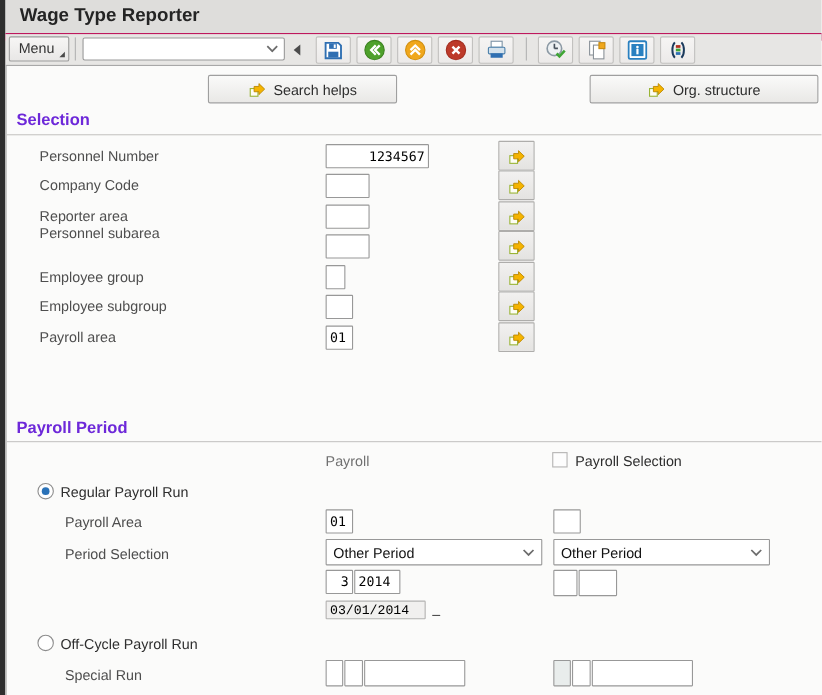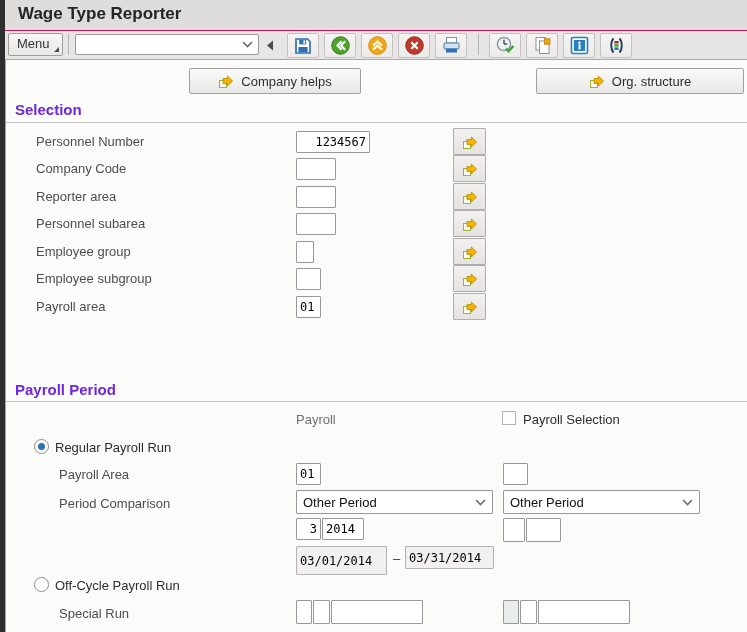--- a/index.html
+++ b/index.html
@@ -146,35 +146,35 @@
   </button>
 </div>
 
 <div class="content">
 
   <button class="sap-btn" style="left:183px;top:8px;width:172px;">
     <svg width="16" height="16" viewBox="0 0 16 16">
       <rect x="1.5" y="7.5" width="7" height="7" fill="#fdfdf4" stroke="#9ab436"></rect>
       <path d="M5 5.6 h4.4 V3 L14.6 8 9.4 13 V10.4 H5 z" fill="#f5b400" stroke="#b98600" stroke-width="0.8"></path>
     </svg>
-    <span>Company helps</span>
+    <span>Search helps</span>
   </button>
   <button class="sap-btn" style="left:530px;top:8px;width:208px;">
     <svg width="16" height="16" viewBox="0 0 16 16">
       <rect x="1.5" y="7.5" width="7" height="7" fill="#fdfdf4" stroke="#9ab436"></rect>
       <path d="M5 5.6 h4.4 V3 L14.6 8 9.4 13 V10.4 H5 z" fill="#f5b400" stroke="#b98600" stroke-width="0.8"></path>
     </svg>
     <span>Org. structure</span>
   </button>
 
   <div class="section-h" style="top:41px">Selection</div>
   <div class="hline" style="top:62px"></div>
 
   <div class="flabel" style="left:30px;top:74px">Personnel Number</div>
-  <input class="sap-input r" style="left: 290px; top: 71px; width: 74px;" value="1234567">
+  <input class="sap-input r" style="left: 290px; top: 71px; width: 94px;" value="1234567">
   <button class="msel-btn" style="left:447px;top:68px">
     <svg width="16" height="16" viewBox="0 0 16 16">
       <rect x="1.5" y="7.5" width="7" height="7" fill="#fdfdf4" stroke="#9ab436"></rect>
       <path d="M5 5.6 h4.4 V3 L14.6 8 9.4 13 V10.4 H5 z" fill="#f5b400" stroke="#b98600" stroke-width="0.8"></path>
     </svg>
   </button>
 
   <div class="flabel" style="left:30px;top:101px">Company Code</div>
   <input class="sap-input" style="left: 290px; top: 98px; width: 40px;" value="">
   <button class="msel-btn" style="left:447px;top:95px">
@@ -186,21 +186,21 @@
 
   <div class="flabel" style="left:30px;top:129px">Reporter area</div>
   <input class="sap-input" style="left: 290px; top: 126px; width: 40px;" value="">
   <button class="msel-btn" style="left:447px;top:123px">
     <svg width="16" height="16" viewBox="0 0 16 16">
       <rect x="1.5" y="7.5" width="7" height="7" fill="#fdfdf4" stroke="#9ab436"></rect>
       <path d="M5 5.6 h4.4 V3 L14.6 8 9.4 13 V10.4 H5 z" fill="#f5b400" stroke="#b98600" stroke-width="0.8"></path>
     </svg>
   </button>
 
-  <div class="flabel" style="left:30px;top:156px">Personnel subarea</div>
+  <div class="flabel" style="left:30px;top:144px">Personnel subarea</div>
   <input class="sap-input" style="left: 290px; top: 153px; width: 40px;" value="">
   <button class="msel-btn" style="left:447px;top:150px">
     <svg width="16" height="16" viewBox="0 0 16 16">
       <rect x="1.5" y="7.5" width="7" height="7" fill="#fdfdf4" stroke="#9ab436"></rect>
       <path d="M5 5.6 h4.4 V3 L14.6 8 9.4 13 V10.4 H5 z" fill="#f5b400" stroke="#b98600" stroke-width="0.8"></path>
     </svg>
   </button>
 
   <div class="flabel" style="left:30px;top:184px">Employee group</div>
   <input class="sap-input" style="left: 290px; top: 181px; width: 18px;" value="">
@@ -236,42 +236,41 @@
   <span class="checkbox" style="left:496px;top:351px"></span>
   <div class="rlabel" style="left:517px;top:352px">Payroll Selection</div>
 
   <span class="radio selected" style="left:28px;top:379px"></span>
   <div class="rlabel" style="left:49px;top:380px">Regular Payroll Run</div>
 
   <div class="flabel" style="left:53px;top:407px">Payroll Area</div>
   <input class="sap-input" style="left: 290px; top: 403px; width: 25px;" value="01">
   <input class="sap-input" style="left: 497px; top: 403px; width: 25px;" value="">
 
-  <div class="flabel" style="left:53px;top:436px">Period Comparison</div>
+  <div class="flabel" style="left:53px;top:436px">Period Selection</div>
   <div class="dropdown" style="left:290px;top:430px;width:197px">
     <span>Other Period</span>
     <svg width="11" height="7" viewBox="0 0 11 7">
       <polyline points="1,1 5.5,5.5 10,1" fill="none" stroke="#6d6d6d" stroke-width="1.6"></polyline>
     </svg>
   </div>
   <div class="dropdown" style="left:497px;top:430px;width:197px">
     <span>Other Period</span>
     <svg width="11" height="7" viewBox="0 0 11 7">
       <polyline points="1,1 5.5,5.5 10,1" fill="none" stroke="#6d6d6d" stroke-width="1.6"></polyline>
     </svg>
   </div>
 
   <input class="sap-input r" style="left: 290px; top: 458px; width: 25px;" value="3">
   <input class="sap-input" style="left: 316px; top: 458px; width: 42px;" value="2014">
   <input class="sap-input" style="left: 497px; top: 458px; width: 22px; height: 24px;" value="">
   <input class="sap-input" style="left: 520px; top: 458px; width: 35px; height: 24px;" value="">
 
-  <input class="sap-input ro" style="left: 290px; top: 486px; width: 91px; height: 29px;" readonly="" value="03/01/2014">
+  <input class="sap-input ro" style="left: 290px; top: 486px; width: 91px; height: 17px; font-family: Liberation Mono, monospace;" readonly="" value="03/01/2014">
   <div class="dash" style="left:387px;top:491px">–</div>
-  <input class="sap-input ro" style="left: 399px; top: 486px; width: 89px; height: 23px;" readonly="" value="03/31/2014">
 
   <span class="radio" style="left:28px;top:517px"></span>
   <div class="rlabel" style="left:49px;top:518px">Off-Cycle Payroll Run</div>
 
   <div class="flabel" style="left:53px;top:546px">Special Run</div>
   <input class="sap-input" style="left: 290px; top: 540px; width: 16px; height: 24px;" value="">
   <input class="sap-input" style="left: 307px; top: 540px; width: 17px; height: 24px;" value="">
   <input class="sap-input" style="left: 325px; top: 540px; width: 92px; height: 24px;" value="">
   <input class="sap-input dim" style="left: 497px; top: 540px; width: 16px; height: 24px;" value="">
   <input class="sap-input" style="left: 514px; top: 540px; width: 17px; height: 24px;" value="">

